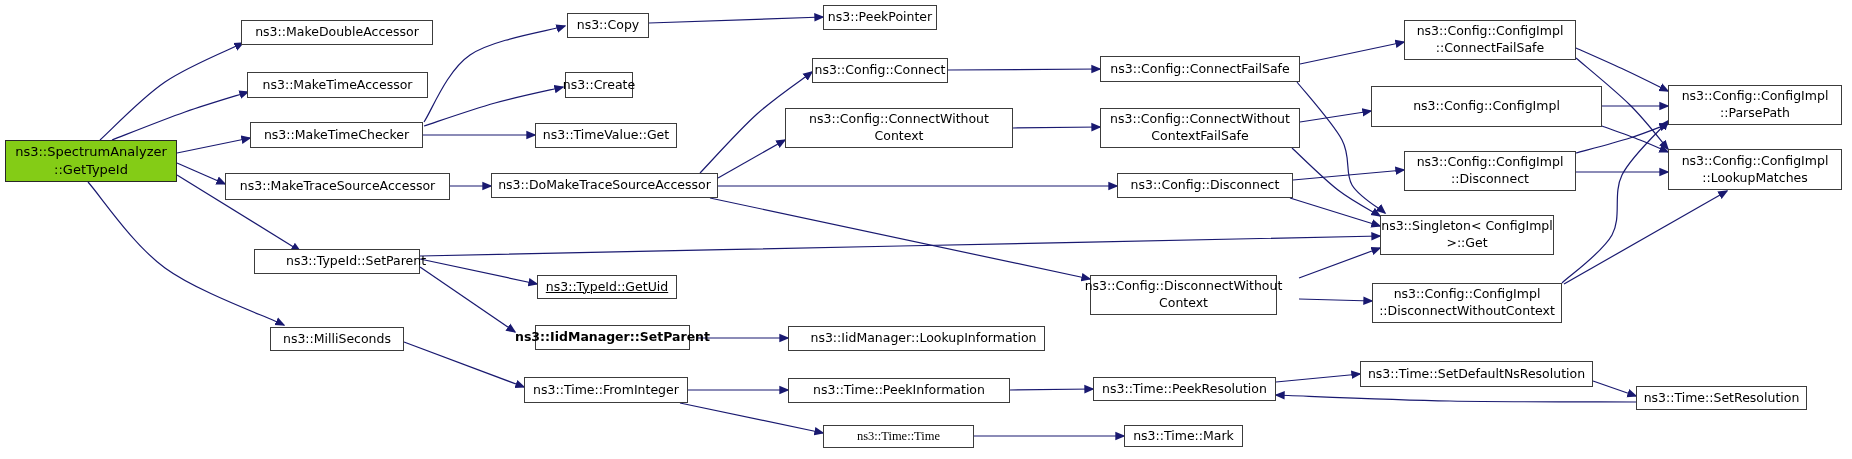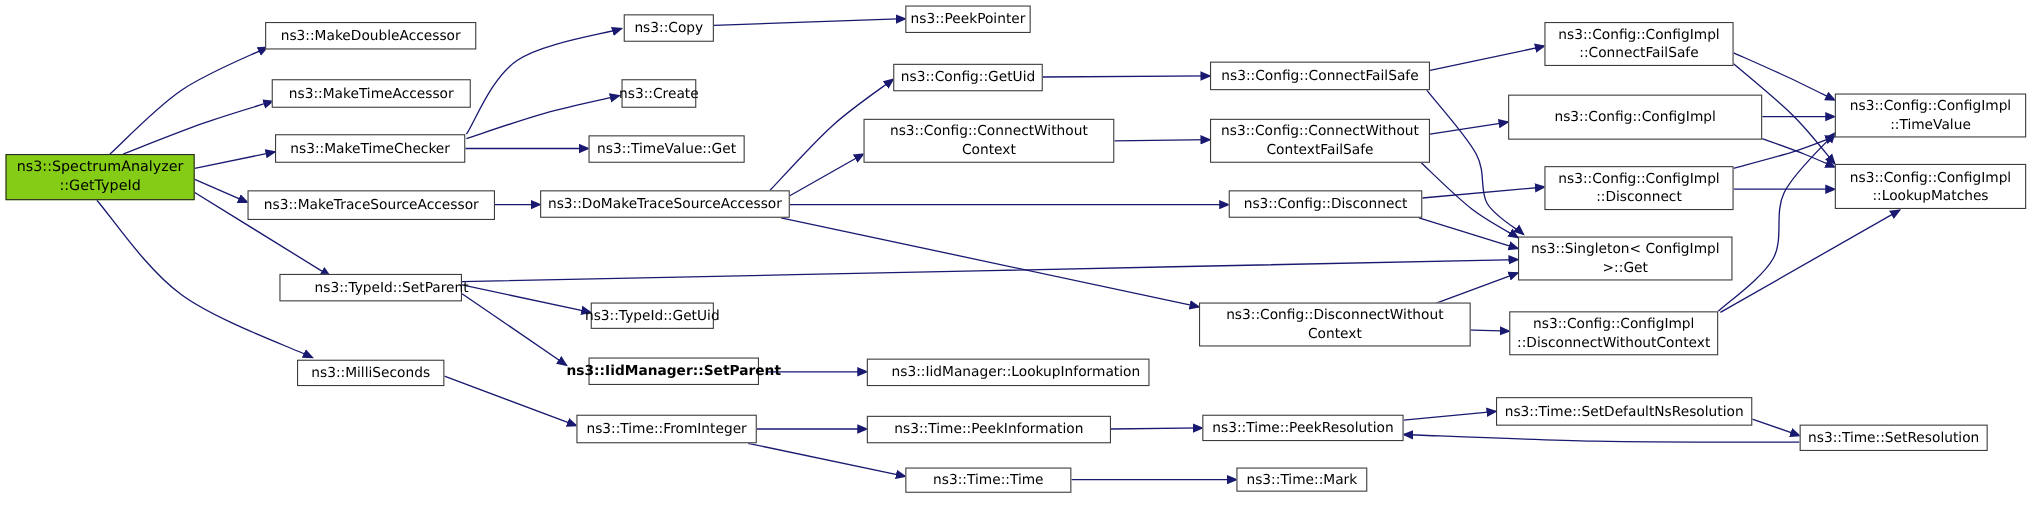--- a/index.html
+++ b/index.html
@@ -100,68 +100,68 @@
       <div class="node" style="left: 535px; top: 123px; width: 142px; height: 25px;">
         <span>ns3::TimeValue::Get</span>
       </div>
       <div class="node" style="left: 823px; top: 5px; width: 114px; height: 25px;">
         <span>ns3::PeekPointer</span>
       </div>
       <div class="node" style="left: 491px; top: 173px; width: 227px; height: 25px;">
         <span>ns3::DoMakeTraceSourceAccessor</span>
       </div>
       <div class="node" style="left: 812px; top: 58px; width: 136px; height: 25px;">
-        <span>ns3::Config::GetUid</span>
+        <span>ns3::Config::Connect</span>
       </div>
       <div class="node" style="left: 785px; top: 108px; width: 228px; height: 40px;">
         <span>ns3::Config::ConnectWithout</span>
         <span>Context</span>
       </div>
       <div class="node" style="left: 1100px; top: 56px; width: 200px; height: 26px;">
         <span>ns3::Config::ConnectFailSafe</span>
       </div>
       <div class="node" style="left: 1100px; top: 108px; width: 200px; height: 40px;">
         <span>ns3::Config::ConnectWithout</span>
         <span>ContextFailSafe</span>
       </div>
       <div class="node" style="left: 1117px; top: 173px; width: 176px; height: 25px;">
         <span>ns3::Config::Disconnect</span>
       </div>
-      <div class="node" style="left: 1090px; top: 275px; width: 247px; height: 40px;">
+      <div class="node" style="left: 1090px; top: 275px; width: 187px; height: 40px;">
         <span>ns3::Config::DisconnectWithout</span>
         <span>Context</span>
       </div>
       <div class="node" style="left: 1404px; top: 20px; width: 172px; height: 40px;">
         <span>ns3::Config::ConfigImpl</span>
         <span>::ConnectFailSafe</span>
       </div>
       <div class="node" style="left: 1371px; top: 86px; width: 231px; height: 41px;">
         <span>ns3::Config::ConfigImpl</span>
       </div>
       <div class="node" style="left: 1668px; top: 85px; width: 174px; height: 40px;">
         <span>ns3::Config::ConfigImpl</span>
-        <span>::TimeValue</span>
+        <span>::ParsePath</span>
       </div>
       <div class="node" style="left: 1404px; top: 151px; width: 172px; height: 40px;">
         <span>ns3::Config::ConfigImpl</span>
         <span>::Disconnect</span>
       </div>
       <div class="node" style="left: 1668px; top: 149px; width: 174px; height: 41px;">
         <span>ns3::Config::ConfigImpl</span>
         <span>::LookupMatches</span>
       </div>
-      <div class="node" style="left: 1380px; top: 215px; width: 195px; height: 40px;">
+      <div class="node" style="left: 1380px; top: 215px; width: 174px; height: 40px;">
         <span>ns3::Singleton&lt; ConfigImpl</span>
         <span>&gt;::Get</span>
       </div>
       <div class="node" style="left: 1372px; top: 283px; width: 190px; height: 40px;">
         <span>ns3::Config::ConfigImpl</span>
         <span>::DisconnectWithoutContext</span>
       </div>
-      <div class="node" style="left: 537px; top: 275px; width: 112px; height: 24px;">
+      <div class="node" style="left: 537px; top: 275px; width: 140px; height: 24px; text-decoration: underline;">
         <span>ns3::TypeId::GetUid</span>
       </div>
       <div class="node" style="left: 535px; top: 325px; width: 155px; height: 25px; font-weight: bold;">
         <span>ns3::IidManager::SetParent</span>
       </div>
       <div class="node" style="left: 788px; top: 326px; width: 257px; height: 25px; padding-left: 16px;">
         <span>ns3::IidManager::LookupInformation</span>
       </div>
       <div class="node" style="left: 524px; top: 377px; width: 164px; height: 26px;">
         <span>ns3::Time::FromInteger</span>
@@ -171,20 +171,20 @@
       </div>
       <div class="node" style="left: 1093px; top: 377px; width: 183px; height: 24px;">
         <span>ns3::Time::PeekResolution</span>
       </div>
       <div class="node" style="left: 1360px; top: 361px; width: 233px; height: 26px;">
         <span>ns3::Time::SetDefaultNsResolution</span>
       </div>
       <div class="node" style="left: 1636px; top: 386px; width: 171px; height: 24px;">
         <span>ns3::Time::SetResolution</span>
       </div>
-      <div class="node" style="left: 823px; top: 425px; width: 151px; height: 23px;">
+      <div class="node" style="left: 823px; top: 425px; width: 151px; height: 23px; font-family: Liberation Serif, serif;">
         <span>ns3::Time::Time</span>
       </div>
       <div class="node" style="left: 1124px; top: 425px; width: 119px; height: 22px;">
         <span>ns3::Time::Mark</span>
       </div>
     </div>
 </div>
 
 </body></html>

